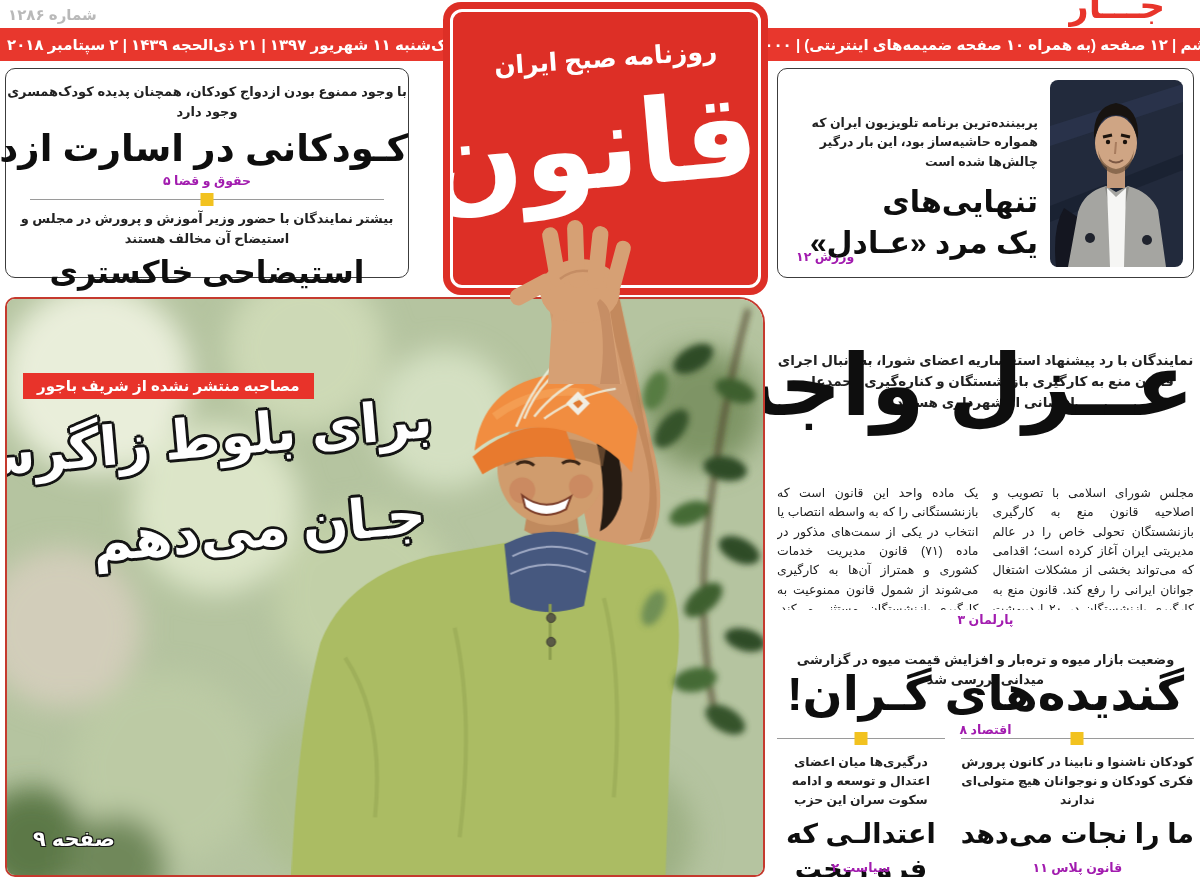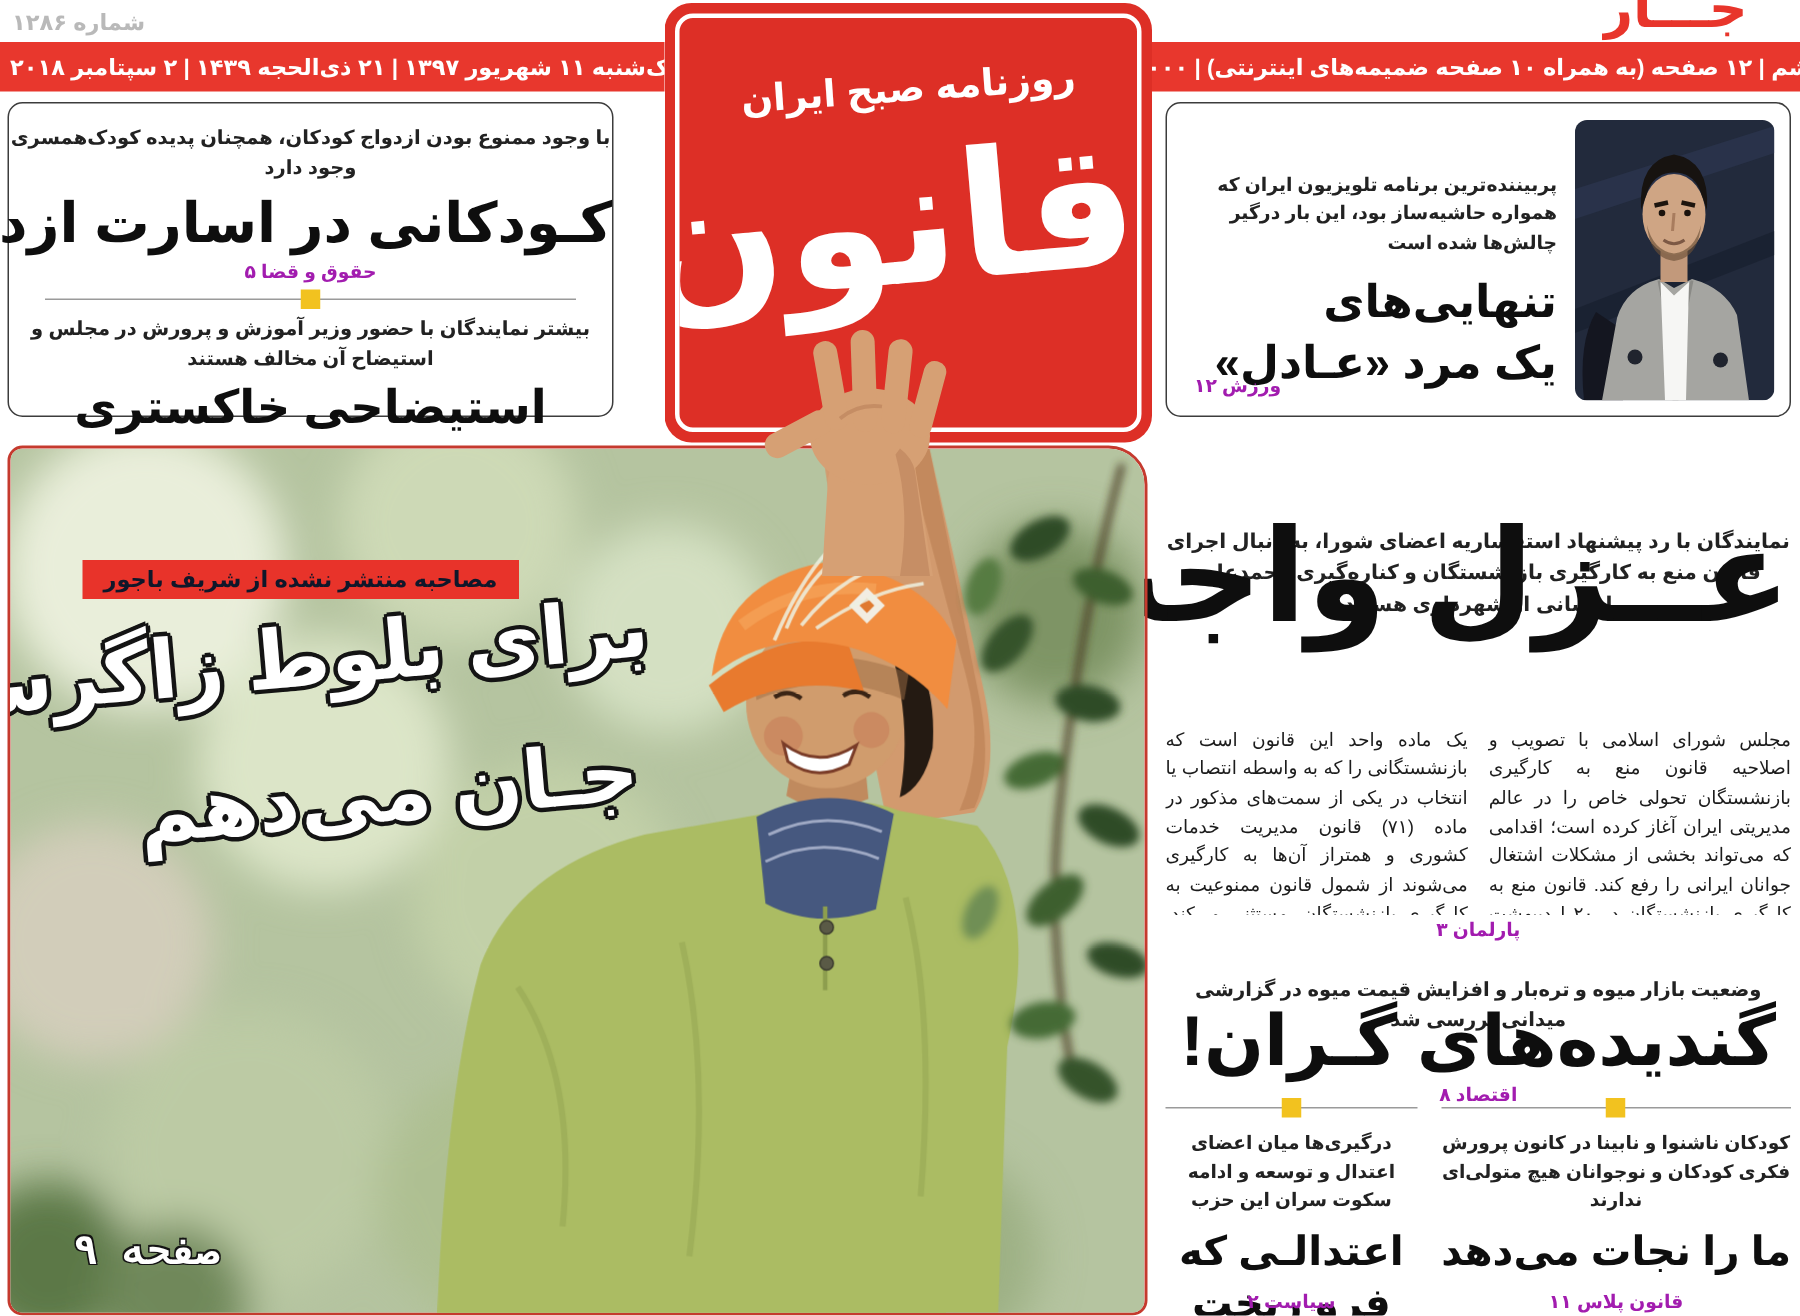--- a/index.html
+++ b/index.html
@@ -46,30 +46,30 @@
   .tr-kicker { font-size:12.5px;margin-top:24px; }
   .tr-headline { font-size:30px; font-weight:900; line-height:1.35; margin-top:10px; color:#0e0e0e; }
   .tr-headline span { display:block; white-space:nowrap; }
   .tr-tag { position:absolute; left:18px; bottom:13px; }
 
   
   .photo-frame { left:5px; top:297px; width:760px; height:580px; border:2px solid #c53a2e;
                  border-radius:10px 26px 10px 10px; z-index:1; }
   .photo-clip { width:100%; height:100%; border-radius:8px 24px 8px 8px; overflow:hidden; position:relative; }
   .photo-clip svg { display:block; width:100%; height:100%; }
-  .photo-label { position:absolute; left:16px; top:74px; background:#e8332a; color:#0f172a; font-size:15px;
-                 font-weight:bold; padding:4px 14px; z-index:4; white-space:nowrap;margin-left:32px; }
+  .photo-label { position:absolute; left:16px; top:74px; background:#e8332a; color:#ffffff; font-size:15px;
+                 font-weight:bold; padding:4px 14px; z-index:4; white-space:nowrap; }
   .outline-text { color:#fff; font-weight:900;
     text-shadow:-2px -2px 0 #141414, 2px -2px 0 #141414, -2px 2px 0 #141414, 2px 2px 0 #141414,
                  0 -3px 0 #141414, 0 3px 0 #141414, -3px 0 0 #141414, 3px 0 0 #141414; }
   .ph-line { position:absolute; text-align:center; transform:rotate(-5deg); font-size:54px; white-space:nowrap; z-index:4; }
   .ph1 { left:6px; top:106px; width:420px; }
   .ph2 { left:82px; top:198px; width:340px; }
-  .page-ref { position:absolute; left:42px; bottom:24px; font-size:27px; z-index:4;
-    text-shadow:-1px -1px 0 #141414, 1px -1px 0 #141414, -1px 1px 0 #141414, 1px 1px 0 #141414;font-family:Liberation Mono, monospace; }
+  .page-ref { position:absolute; left:26px; bottom:24px; font-size:21px; z-index:4;
+    text-shadow:-1px -1px 0 #141414, 1px -1px 0 #141414, -1px 1px 0 #141414, 1px 1px 0 #141414; }
   .hand-overlay { left:460px; top:219px; width:205px; height:165px; z-index:3; }
 
   
   .rcol { left:777px; width:417px; text-align:center; }
   .lead-kicker { top:304px; font-size:13.5px;margin-top:47px; }
   .lead-headline { top:342px; font-size:86px; font-weight:900; line-height:1; width:417px; }
   .lead-body { top:484px; height:126px; display:flex; gap:14px; direction:rtl; overflow:hidden; }
   .lead-body p { flex:1; text-align:justify; font-size:12.4px; line-height:1.56; color:#1c1c1c; }
   .lead-tag { top:612px; }
   .fruit-kicker { top:650px; font-size:13px; }

